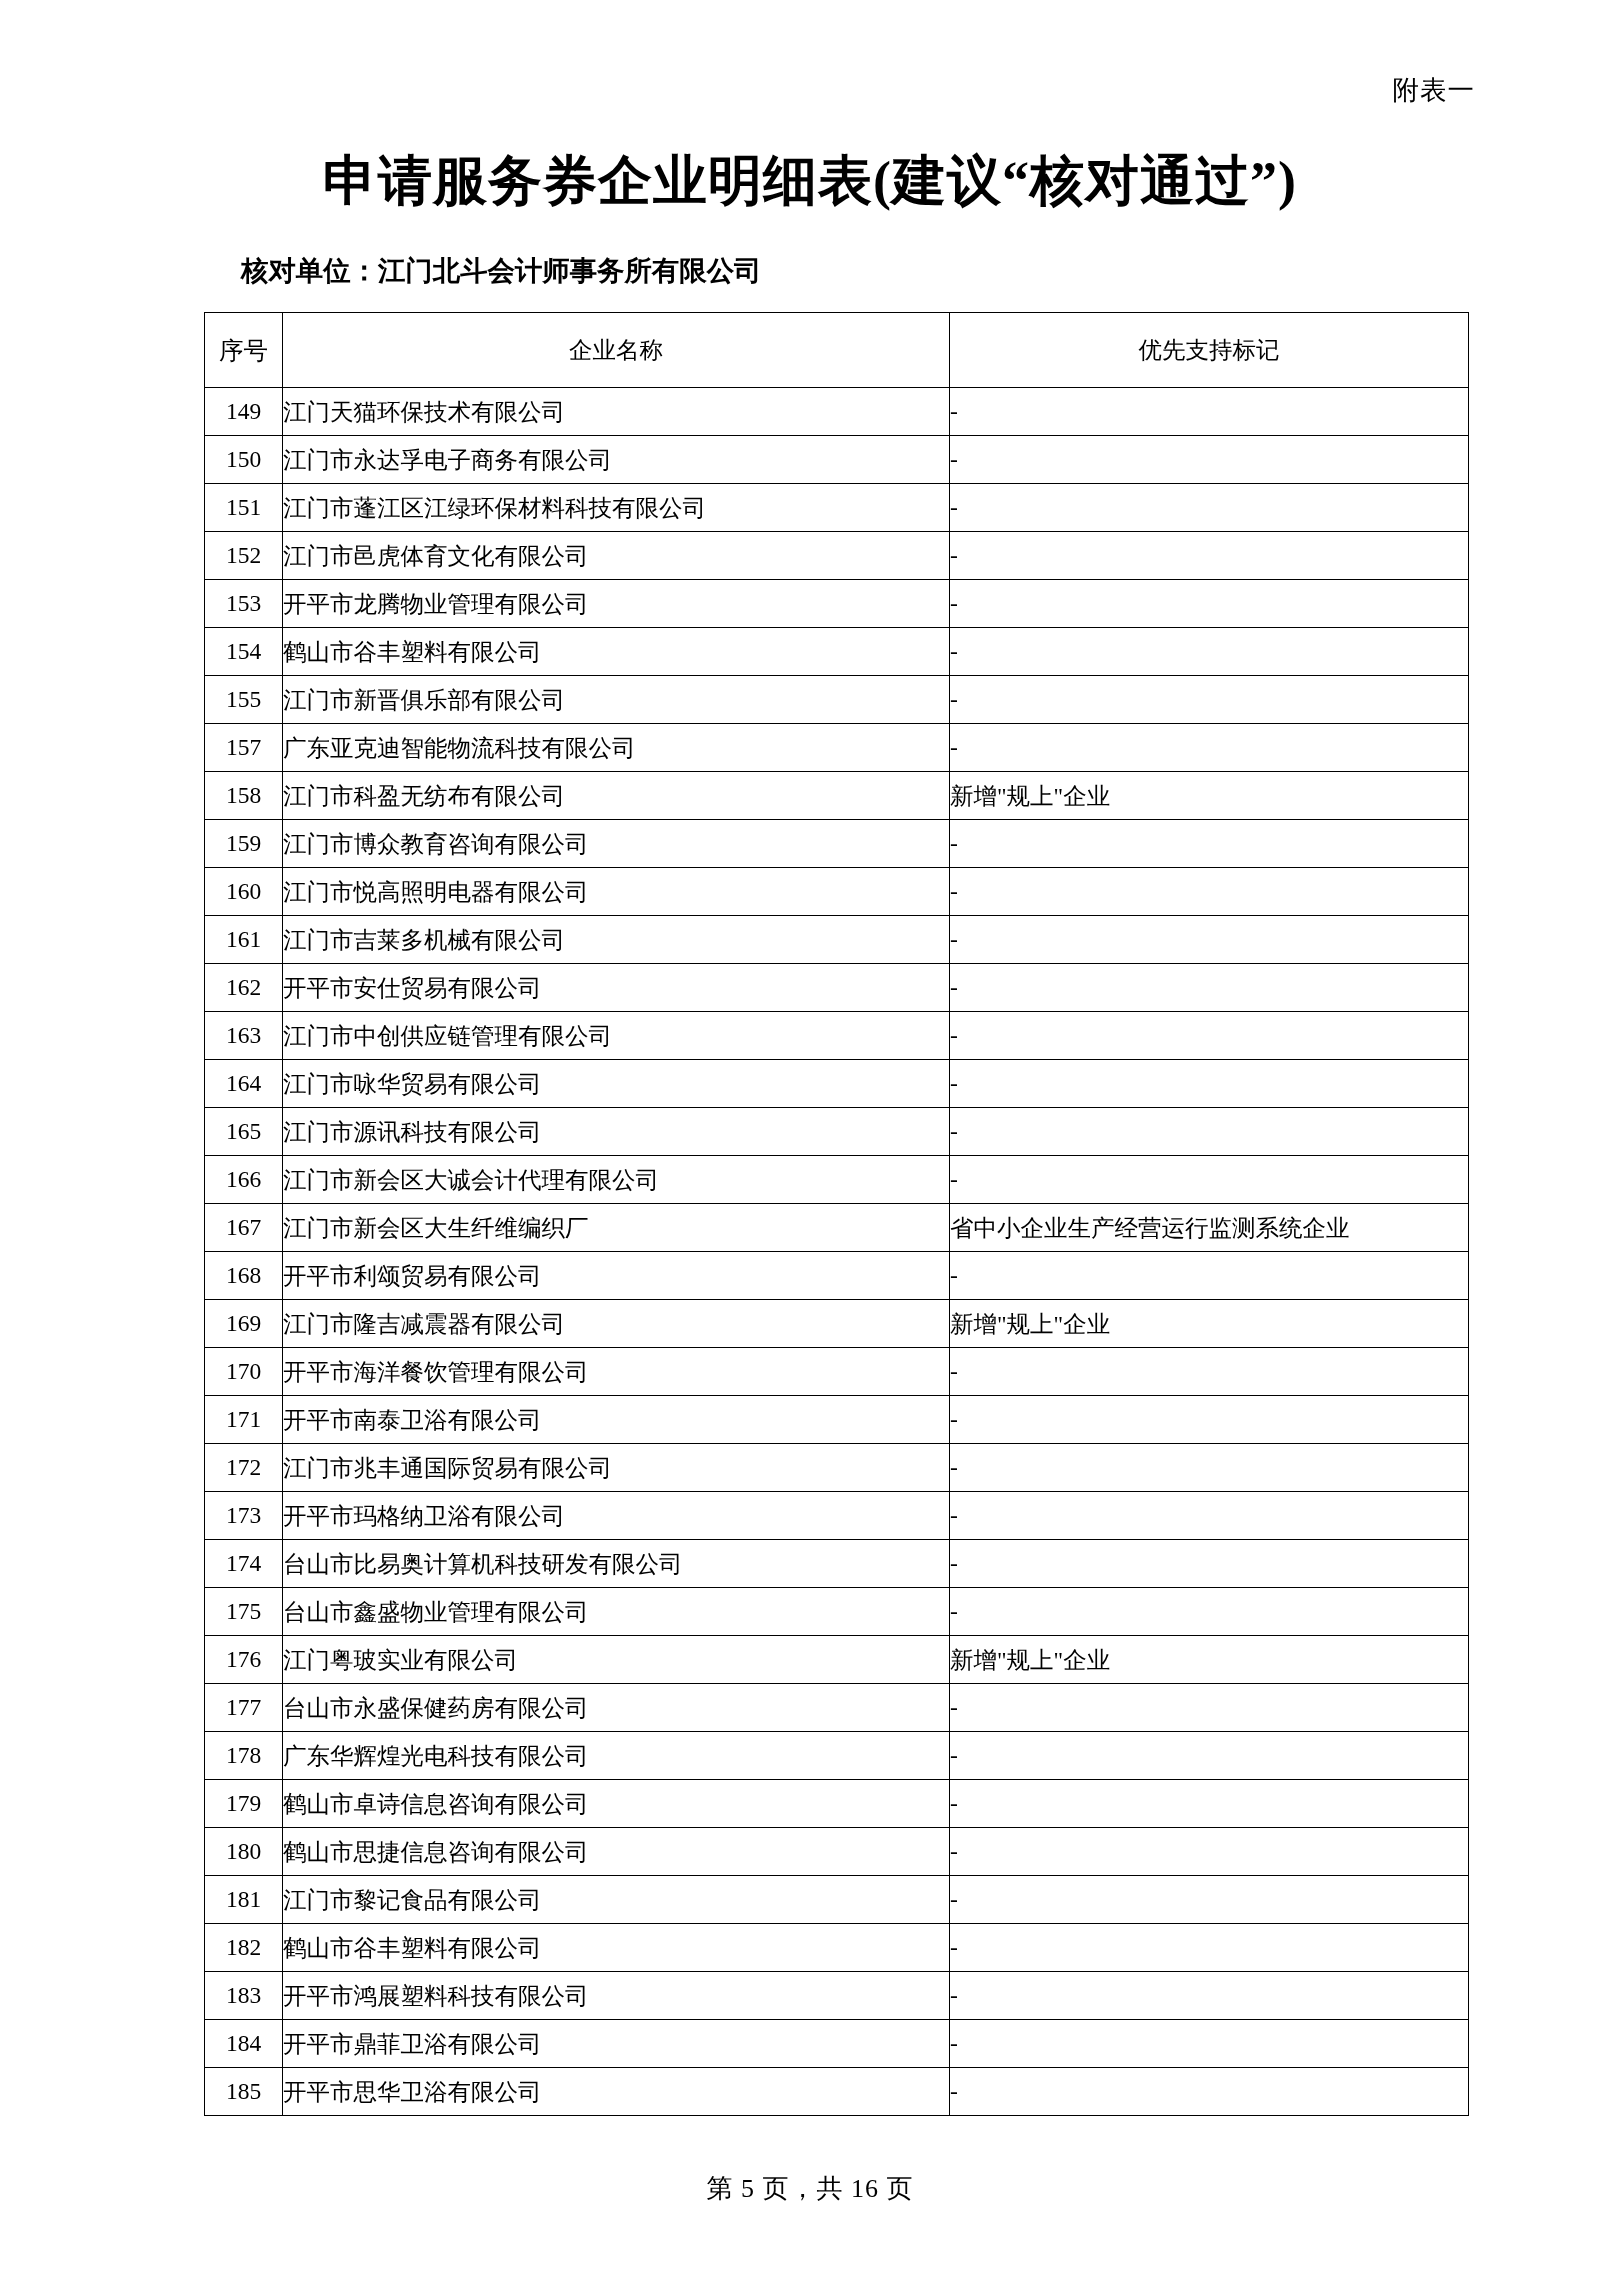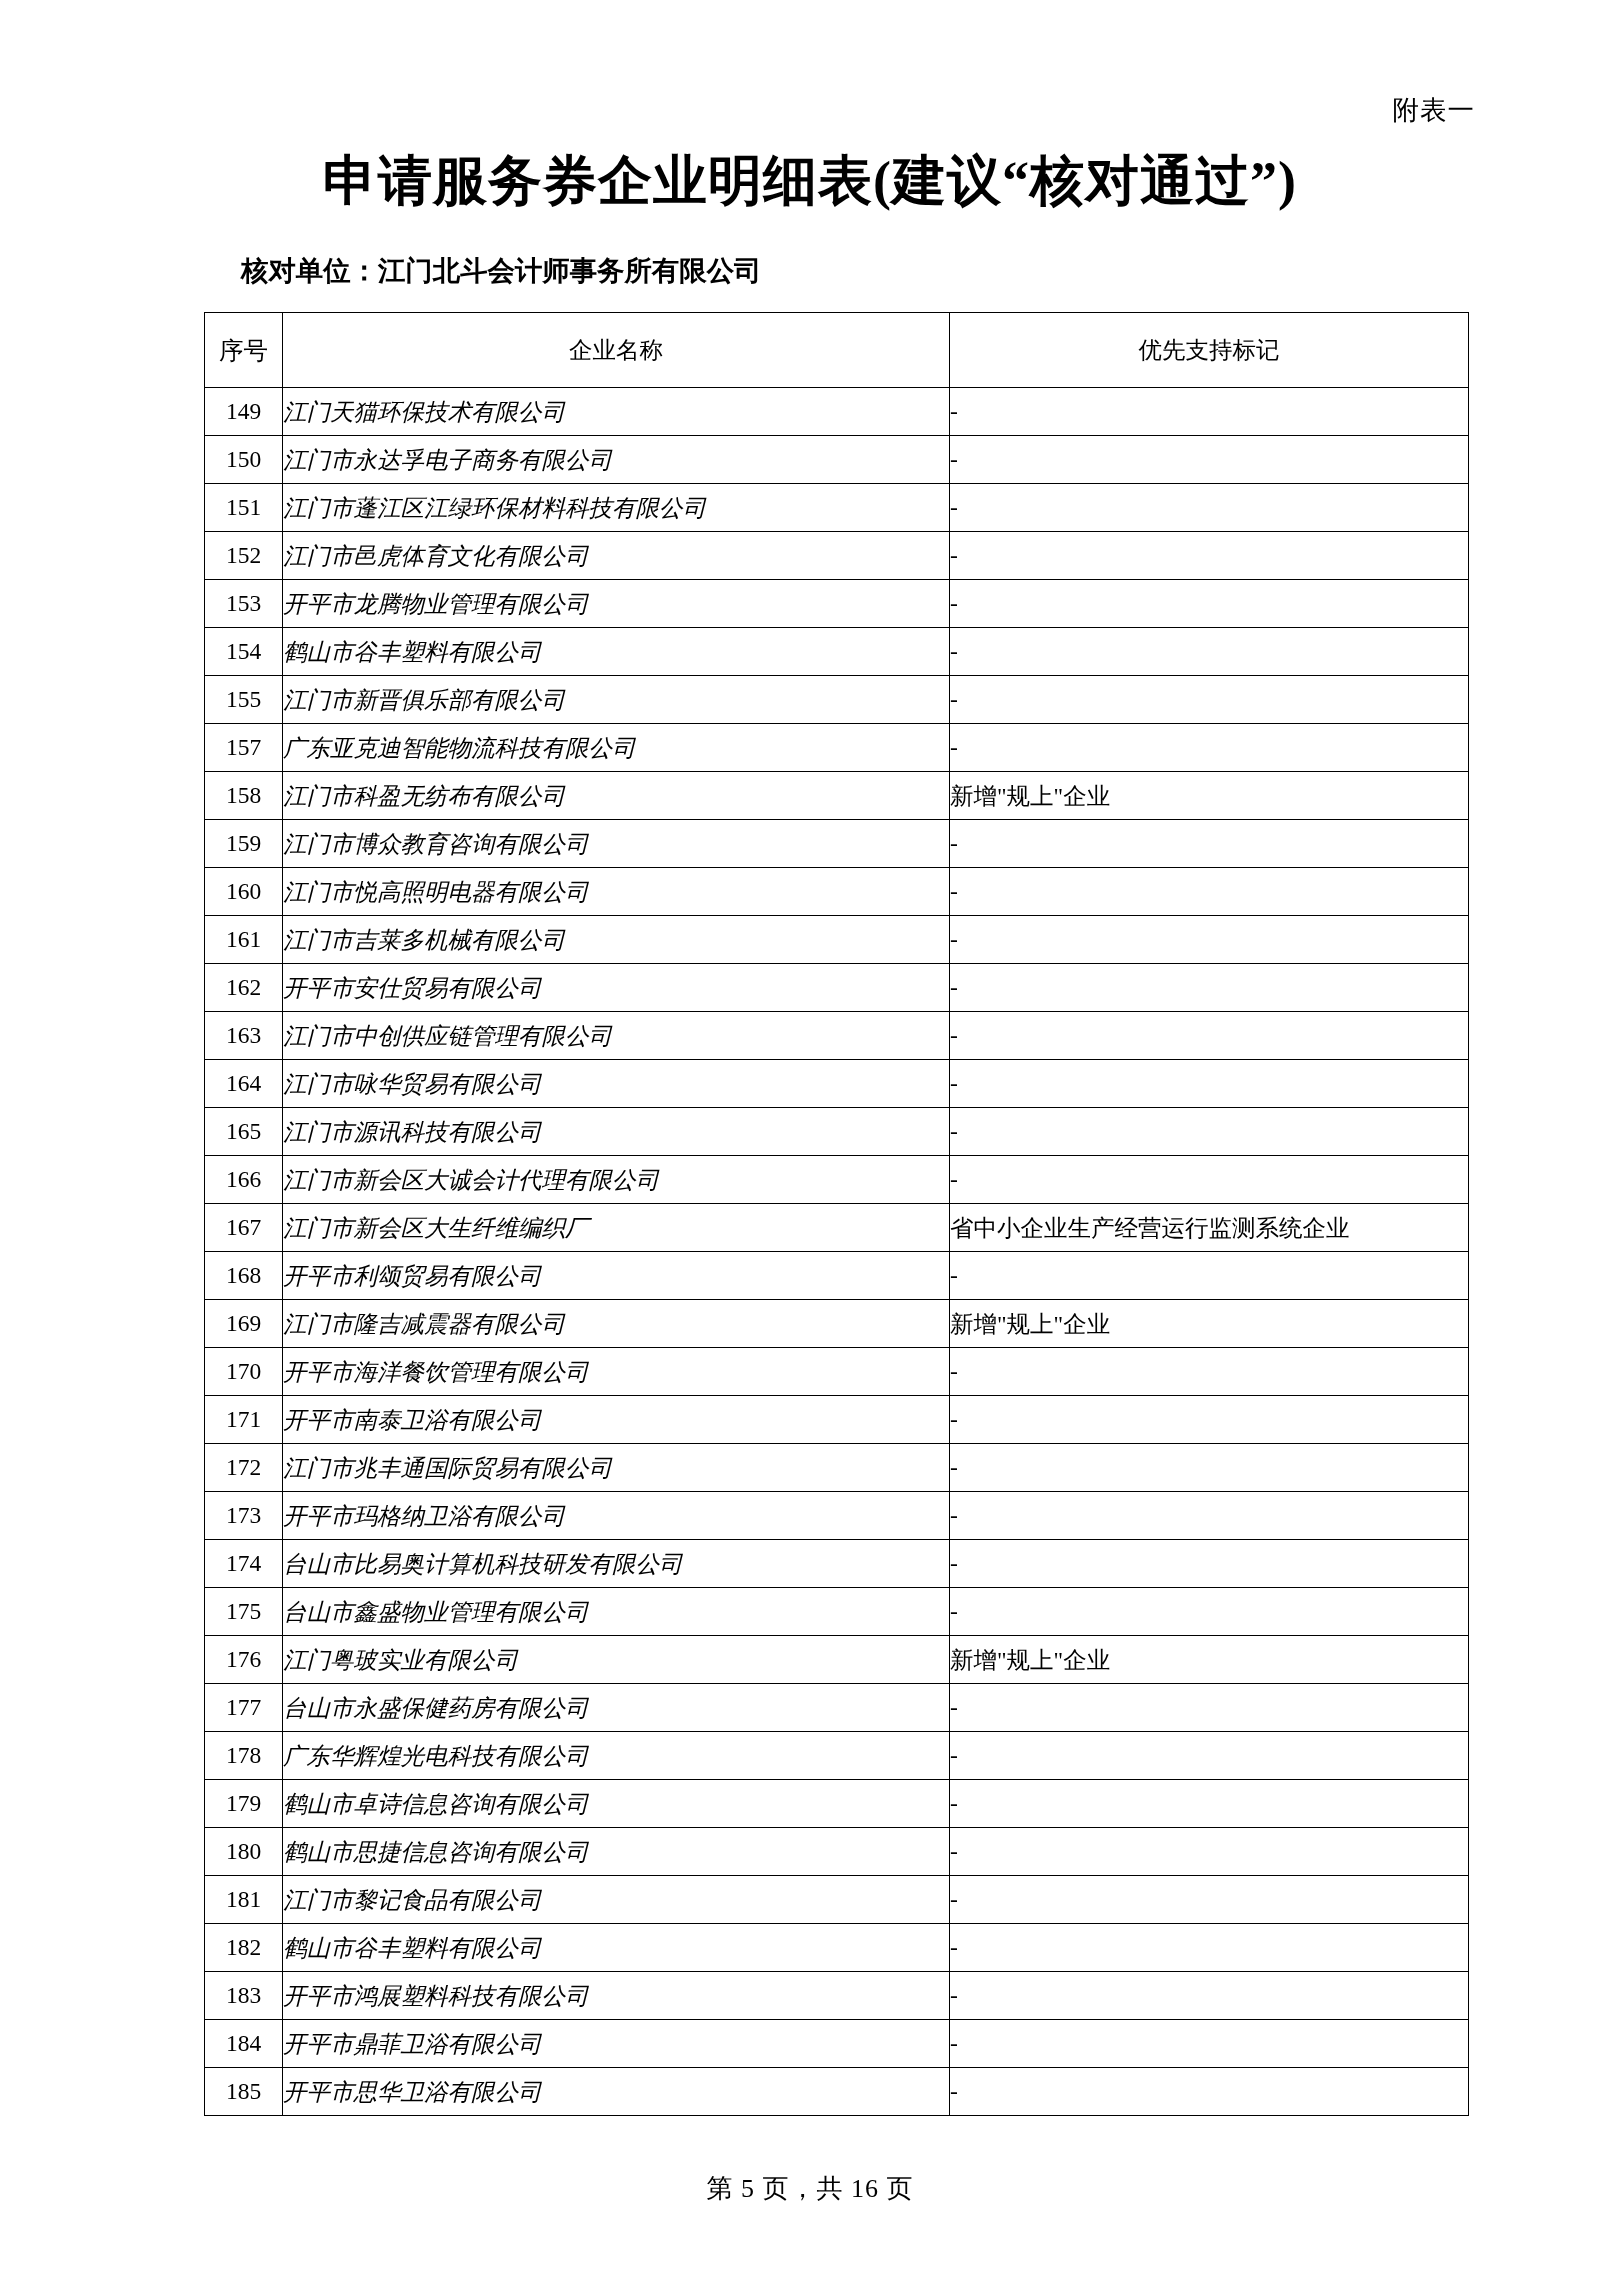--- a/index.html
+++ b/index.html
@@ -16,21 +16,21 @@
   }
   .page {
     width: 1620px;
     height: 2292px;
     box-sizing: border-box;
     padding: 0;
     position: relative;
   }
   .attach-label {
     position: absolute;
-    top: 92px;
+    top: 72px;
     right: 145px;
     font-size: 26.5px;
     letter-spacing: 1px;
   }
   .doc-title {
     position: absolute;
     top: 145px;
     left: 0;
     width: 1620px;
     text-align: center;
@@ -83,21 +83,20 @@
     height: 47px;
   }
   td.idx {
     text-align: center;
     font-size: 23.5px;
   }
   td.name {
     padding-left: 8.8px;
     font-size: 24.5px;
     white-space: nowrap;
-    font-style: italic;
   }
   td.mark {
     padding-left: 8.8px;
     font-size: 23.5px;
     white-space: nowrap;
   }
   .footer {
     position: absolute;
     top: 2171px;
     left: 0;

